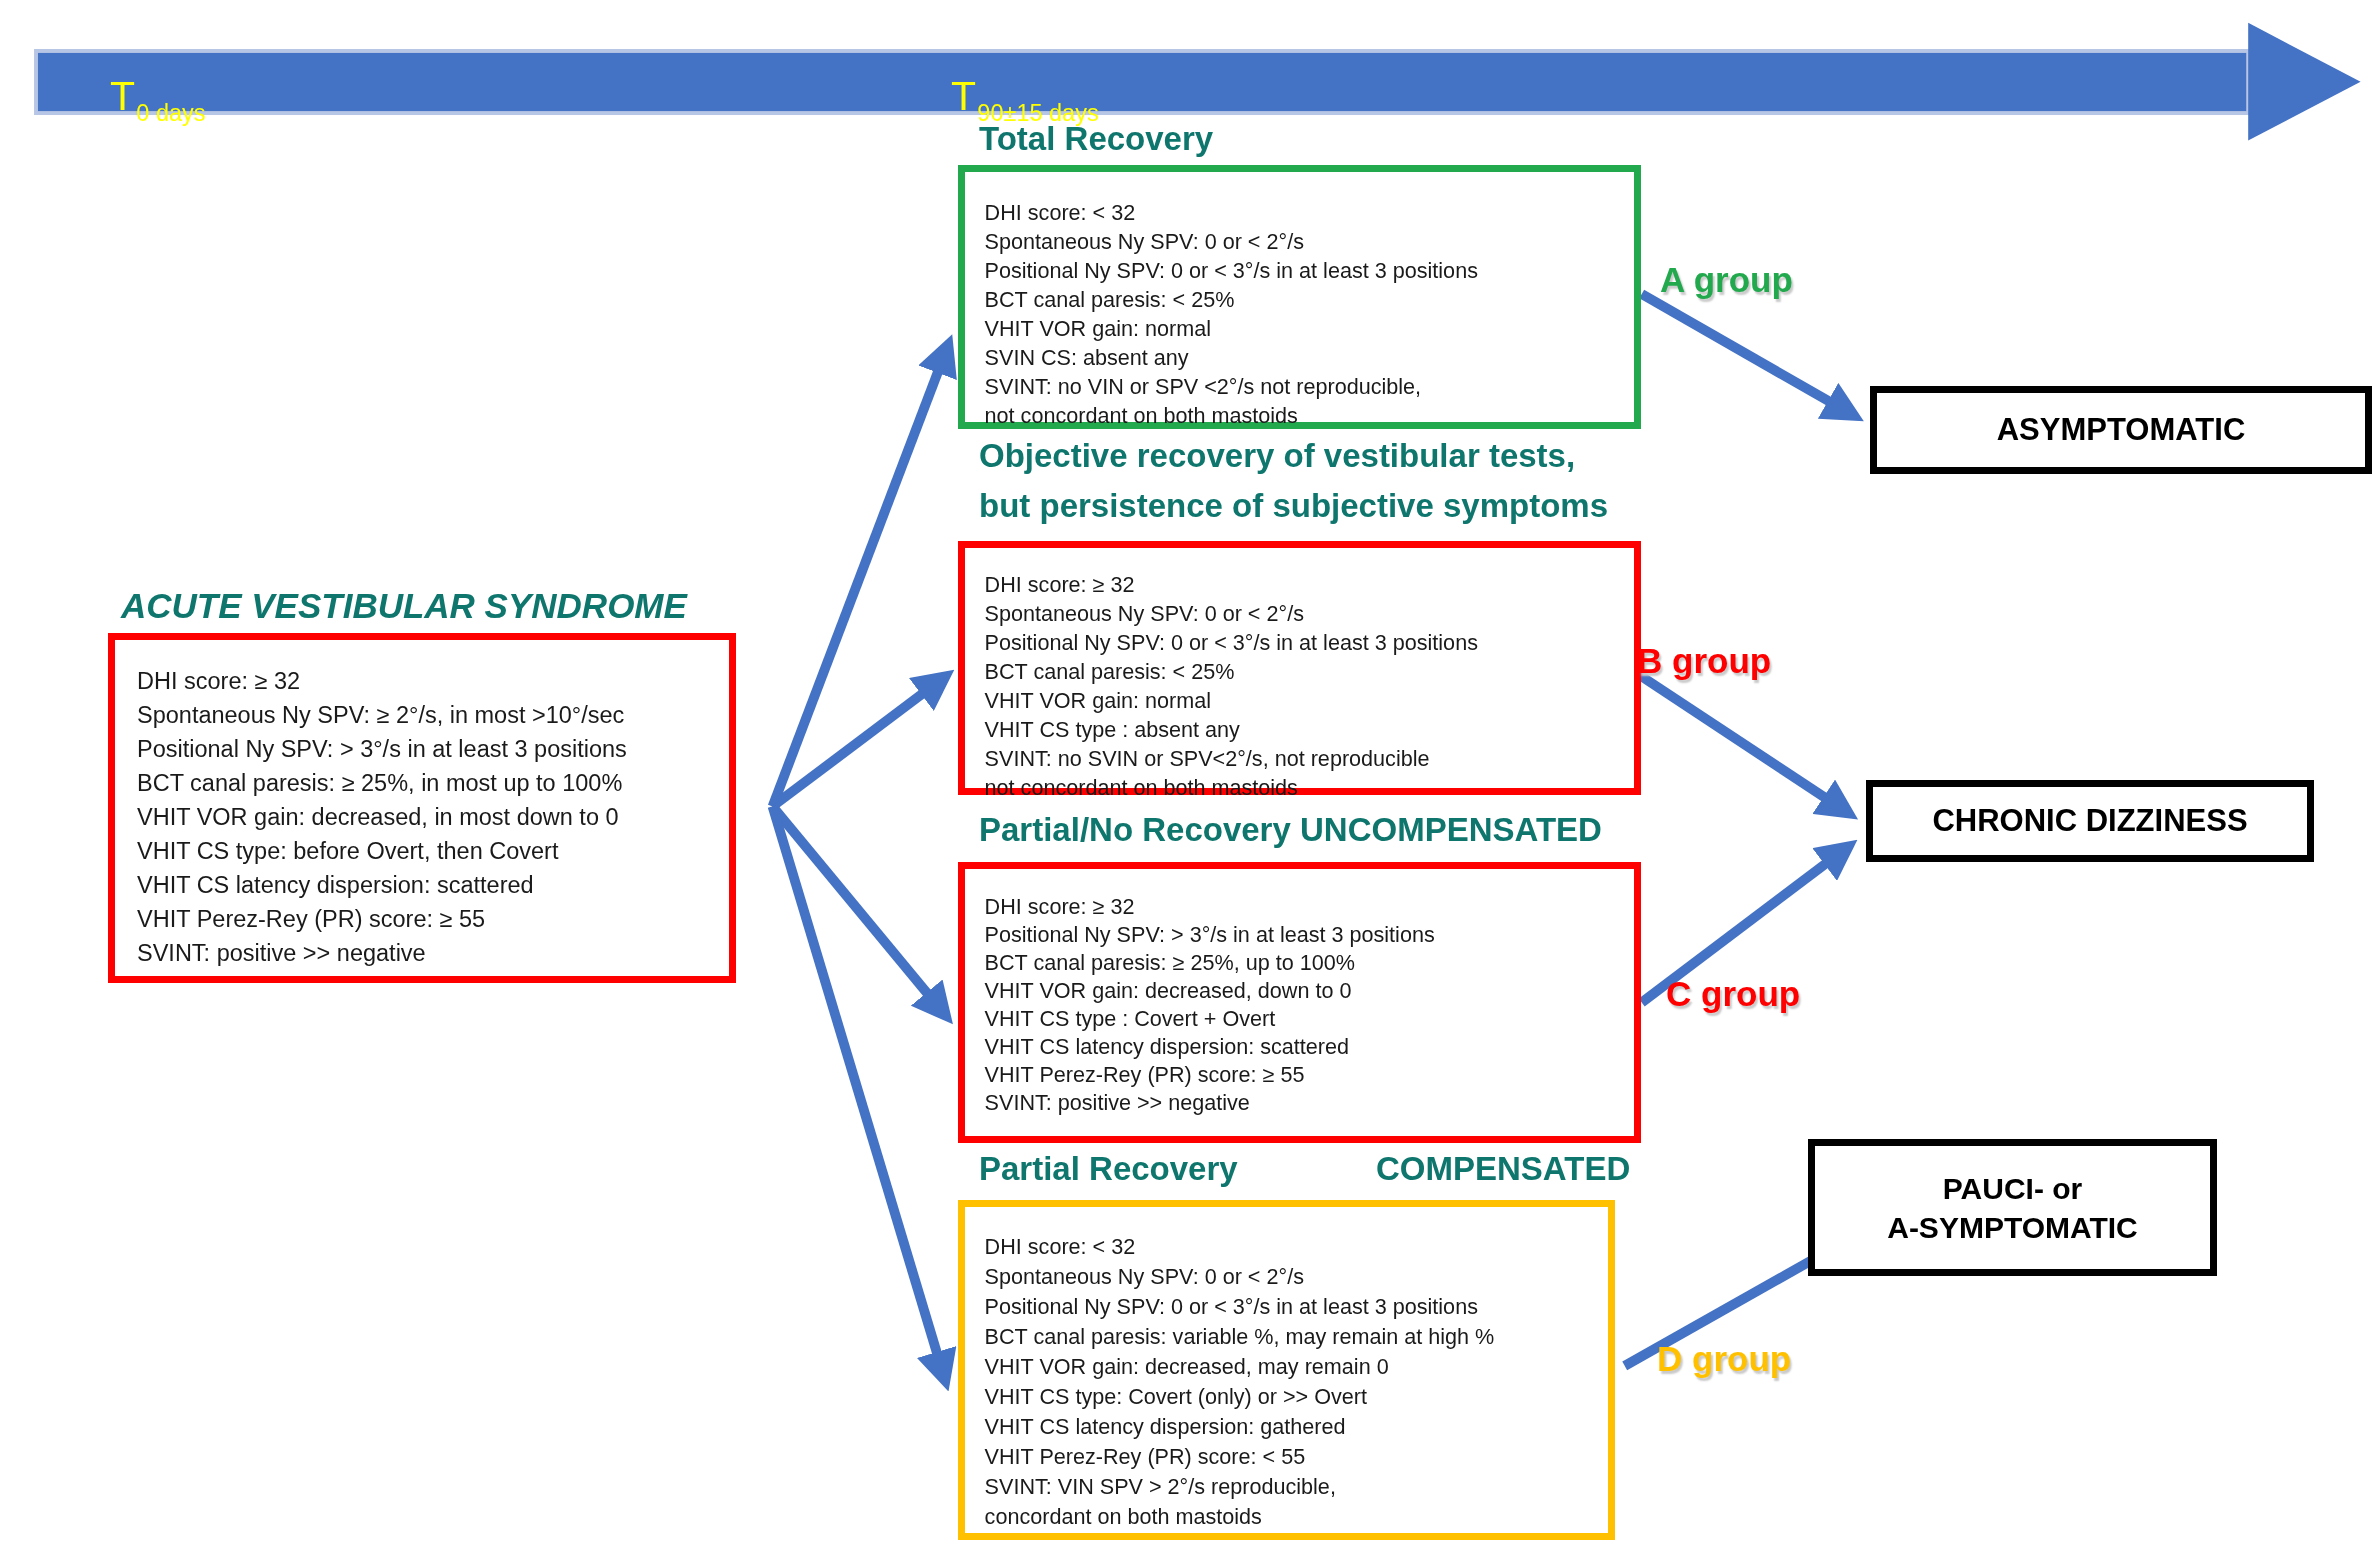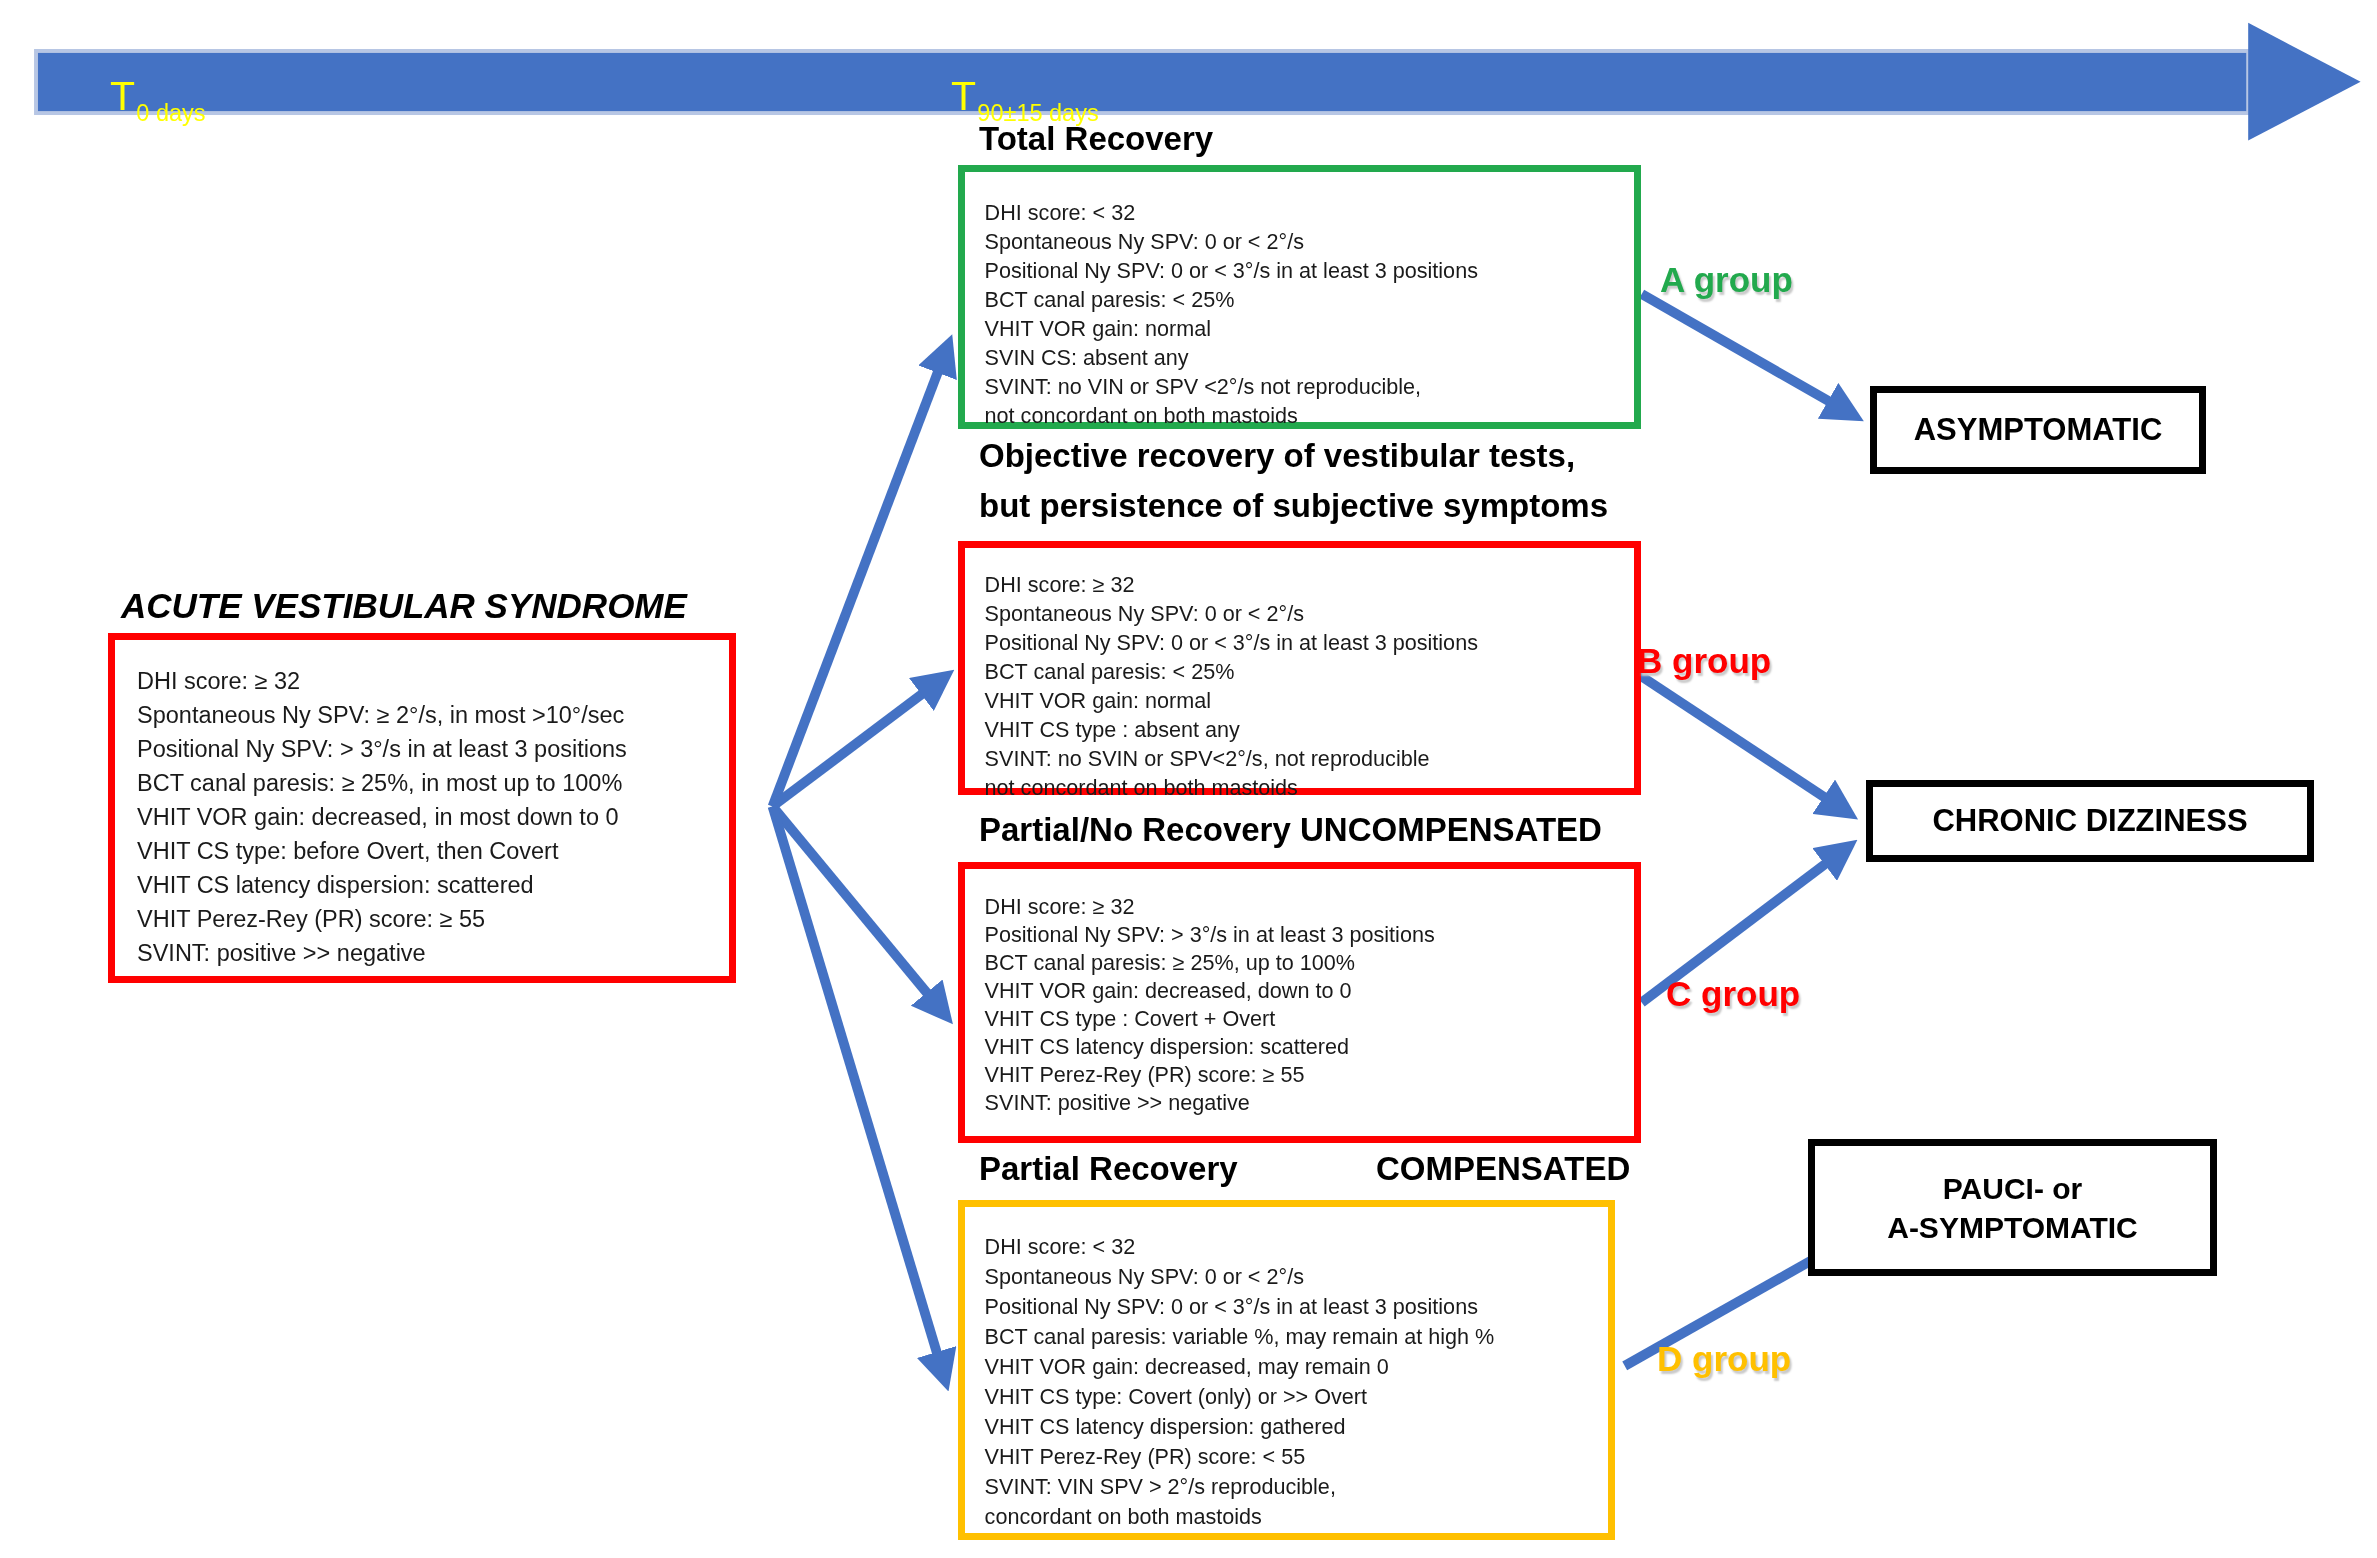--- a/index.html
+++ b/index.html
@@ -4,21 +4,21 @@
 <style>
   html,body{margin:0;padding:0;background:#ffffff;}
   #canvas{
     position:relative;width:2377px;height:1558px;background:#ffffff;
     font-family:"Liberation Sans",sans-serif;color:#000;overflow:hidden;
   }
   #diagram-layer{position:absolute;left:0;top:0;z-index:1;}
   .t-label{position:absolute;z-index:3;color:#FFFF00;font-weight:normal;white-space:nowrap;margin-top:16px;}
   .t-big{font-size:41px;line-height:41px;}
   .t-sub{font-size:23.5px;vertical-align:-10.5px;margin-left:1.3px;}
-  .hd{position:absolute;z-index:2;font-weight:bold;color:#000000;white-space:nowrap;font-size:33px;line-height:38px;}
+  .hd{position:absolute;z-index:2;font-weight:bold;color:#0f766e;white-space:nowrap;font-size:33px;line-height:38px;}
   .crit-box{
     position:absolute;z-index:2;background:#fff;border:7.2px solid #000;
     box-sizing:border-box;font-size:21.6px;color:#1a1a1a;
   }
   .crit-line{white-space:nowrap;}
   .b-green{border-color:#22A94D;}
   .b-red{border-color:#FF0000;}
   .b-yellow{border-color:#FFC000;}
   .group-label{
     position:absolute;z-index:2;font-weight:bold;font-size:35px;white-space:nowrap;
@@ -38,21 +38,21 @@
   #box-b{left:958px;top:541px;width:683px;height:254px;padding:22px 6.5px 0 19.6px;line-height:29px;}
   #boxc-title{left:979px;top:811px;}
   #box-c{left:958px;top:862px;width:683px;height:281px;padding:23.5px 6.5px 0 19.6px;line-height:28px;}
   #boxd-title-left{left:979px;top:1150px;}
   #boxd-title-right{left:1376px;top:1150px;}
   #box-d{left:958px;top:1200px;width:657px;height:340px;padding:25px 6.5px 0 19.6px;line-height:30px;}
   #group-a{left:1660px;top:260px;color:#22A94D;}
   #group-b{left:1637px;top:641px;color:#FF0000;}
   #group-c{left:1666px;top:974px;color:#FF0000;}
   #group-d{left:1657px;top:1339px;color:#FFC000;}
-  #result-a{left:1870px;top:386px;width:336px;height:88px;font-size:31px;}
+  #result-a{left:1870px;top:386px;width:502px;height:88px;font-size:31px;}
   #result-bc{left:1866px;top:780px;width:448px;height:82px;font-size:31px;}
   #result-d{left:1808px;top:1139px;width:409px;height:137px;font-size:30px;line-height:39px;}
 </style>
 </head>
 <body>
 
 <div id="canvas">
 
   <svg id="diagram-layer" width="2377" height="1558" viewBox="0 0 3637 2384">
     <defs>

